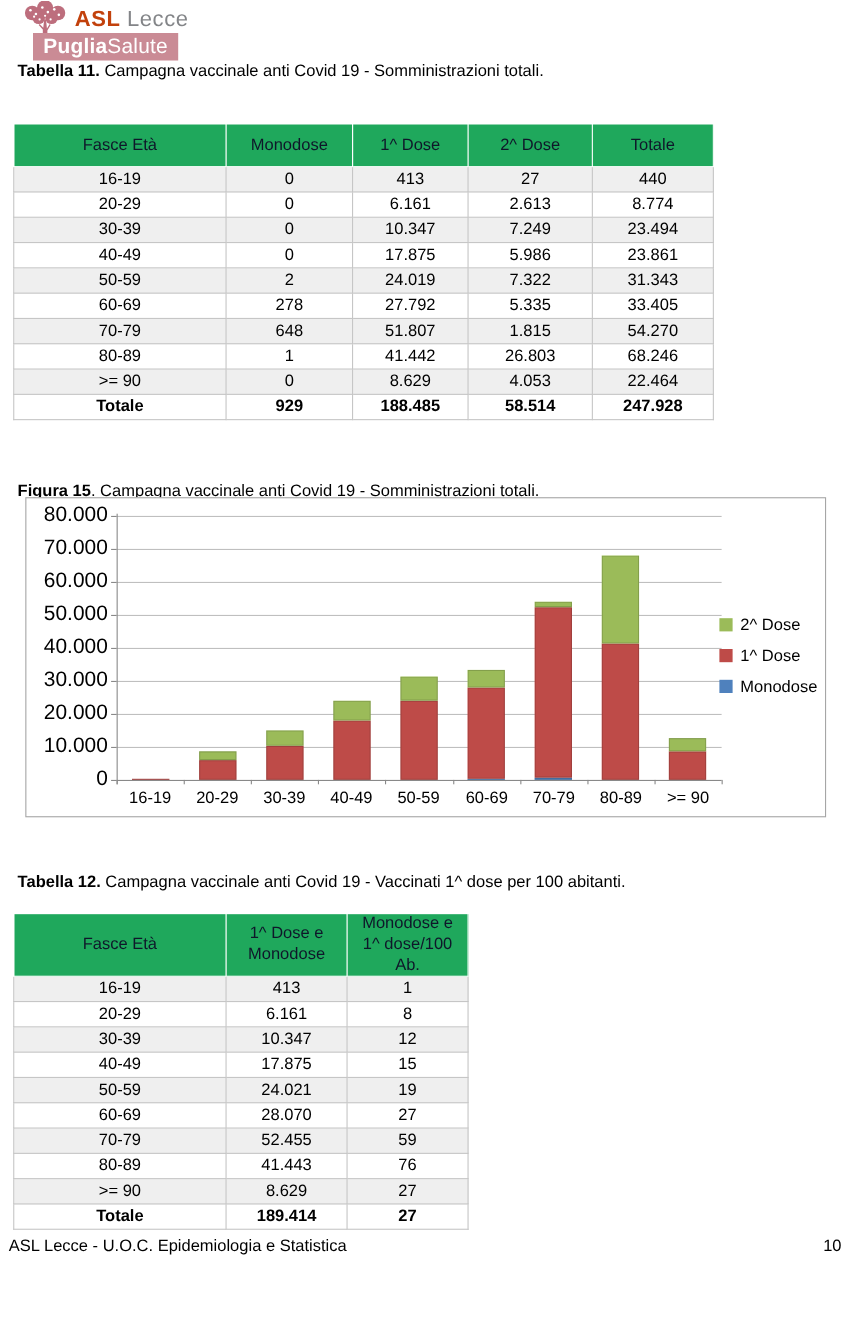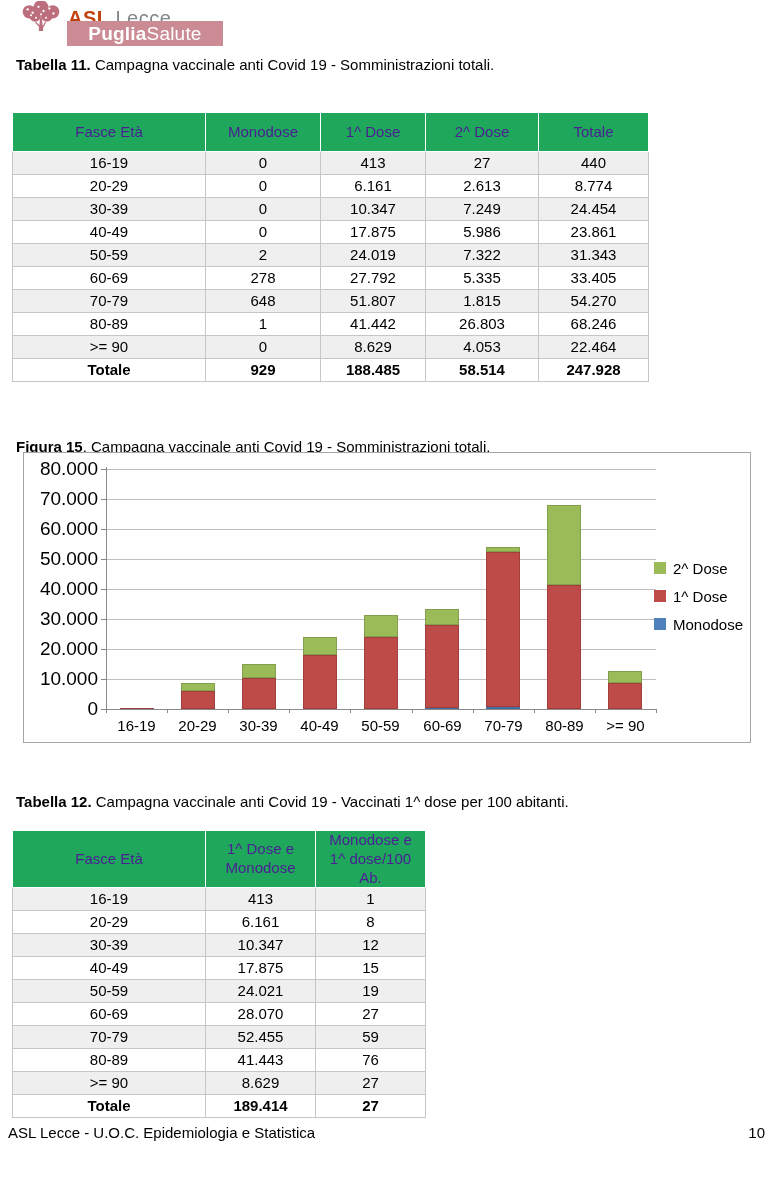--- a/index.html
+++ b/index.html
@@ -6,36 +6,36 @@
   body{
     width:773px;height:1200px;position:relative;background:#ffffff;
     font-family:"Liberation Sans",sans-serif;color:#000;overflow:hidden;
   }
   
   .logo-tree{position:absolute;left:16px;top:1px;width:50px;height:30px;}
   .org-name{position:absolute;left:68px;top:7px;font-size:20px;letter-spacing:.5px;}
   .org-name .b{font-weight:bold;color:#c2410c;}
   .org-name .l{color:#838588;margin-left:6px;}
   .brand-band{
-    position:absolute;left:30px;top:21px;width:156px;height:25px;
-    color:#fff;font-size:19px;line-height:25px;text-align:center;letter-spacing:.2px;margin-left:37px;
+    position:absolute;left:30px;top:30px;width:132px;height:25px;
+    color:#fff;font-size:19px;line-height:25px;text-align:center;letter-spacing:.2px;
   }
   .brand-band .b{font-weight:bold;}
   
   .caption{position:absolute;left:16px;font-size:15px;color:#000;}
   .caption .b{font-weight:bold;}
   #cap-t11{top:56px;}
   #cap-f15{top:414px;margin-top:24px;}
   #cap-t12{top:793px;}
   
   table.data{position:absolute;border-collapse:collapse;table-layout:fixed;font-size:15px;}
   #table11{left:12px;top:112px;}
   #table12{left:12px;top:830px;}
   table.data th{
-    color:#4c1d95;font-weight:normal;text-align:center;vertical-align:middle;
+    color:#0f172a;font-weight:normal;text-align:center;vertical-align:middle;
     border:1px solid #fff;padding:0 4px;line-height:1.25;
   }
   #table11 th{height:38px;}
   #table12 th{height:44px;}
   table.data td{
     text-align:center;height:22px;padding:0;
     border:1px solid #c6c6c6;line-height:22px;
   }
   table.data tbody tr:nth-child(odd) td{background:#efefef;}
   table.data tbody tr:nth-child(even) td{background:#ffffff;}
@@ -127,21 +127,21 @@
         <td>0</td>
         <td>6.161</td>
         <td>2.613</td>
         <td>8.774</td>
       </tr>
       <tr>
         <td>30-39</td>
         <td>0</td>
         <td>10.347</td>
         <td>7.249</td>
-        <td>24.454</td>
+        <td>23.494</td>
       </tr>
       <tr>
         <td>40-49</td>
         <td>0</td>
         <td>17.875</td>
         <td>5.986</td>
         <td>23.861</td>
       </tr>
       <tr>
         <td>50-59</td>

